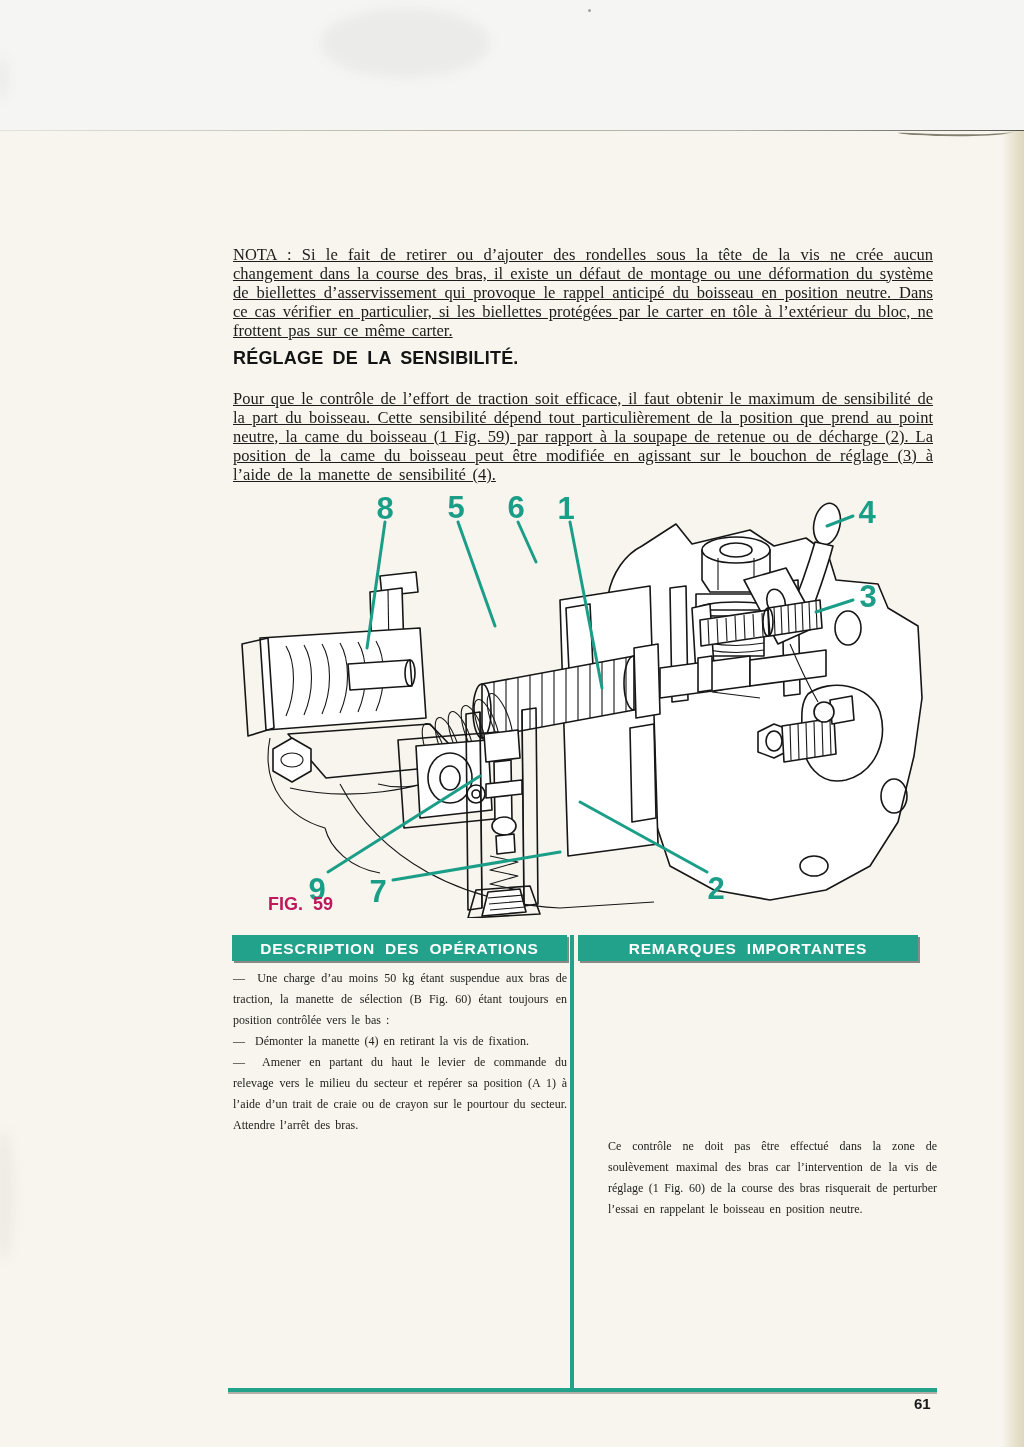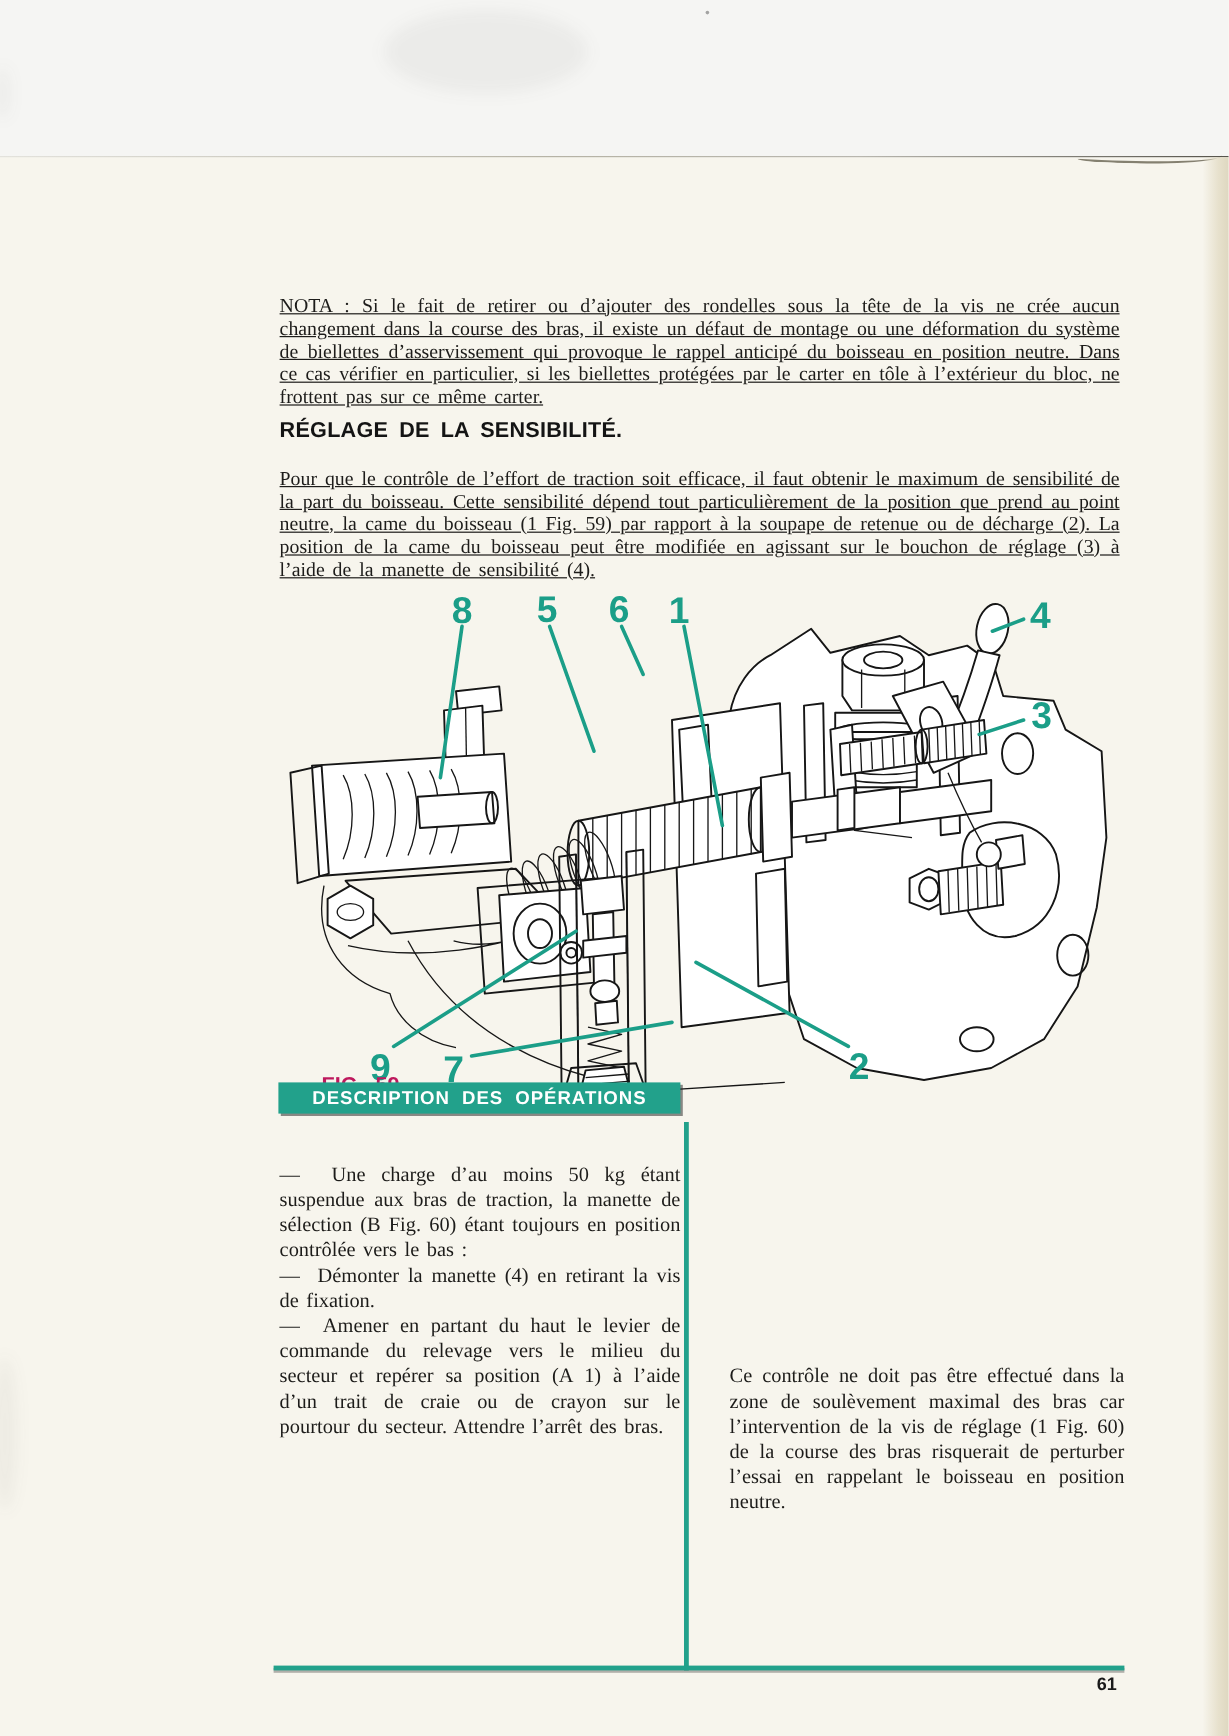--- a/index.html
+++ b/index.html
@@ -25,27 +25,27 @@
   .sec-body{left:233px;top:372px;width:700px;font-size:16.5px;line-height:19px;}
 
   .figure{position:absolute;left:230px;top:488px;width:700px;height:430px;}
   .fig-label{position:absolute;left:232px;top:894px;font-family:"Liberation Sans",sans-serif;
     font-weight:bold;font-size:18px;word-spacing:5px;color:#be185d;margin-left:36px;}
 
   .hdr{position:absolute;height:26px;background:#22a18b;color:#ffffff;
     font-family:"Liberation Sans",sans-serif;font-weight:bold;font-size:15.5px;
     letter-spacing:.8px;word-spacing:5px;text-align:center;line-height:27px;
     box-shadow:2px 2px 0 rgba(45,45,45,.55);}
-  .hdr-left{left:232px;top:902px;width:335px;}
+  .hdr-left{left:232px;top:935px;width:335px;}
   .hdr-right{left:578px;top:935px;width:340px;}
   .v-divider{position:absolute;left:570px;top:935px;width:4px;height:457px;background:#22a18b;}
   .h-bottom{position:absolute;left:228px;top:1388px;width:709px;height:4px;background:#22a18b;
     box-shadow:0 2px 0 rgba(45,45,45,.35);}
 
-  .col{position:absolute;font-size:17px;line-height:21px;text-align:justify;text-align-last:left;word-spacing:2px;}
+  .col{position:absolute;font-size:12px;line-height:21px;text-align:justify;text-align-last:left;word-spacing:2px;}
   .col p{margin:0;}
   .col-left{left:233px;top:968px;width:334px;}
   .col-right{left:608px;top:1136px;width:329px;}
 
   .page-num{position:absolute;left:914px;top:1395px;font-family:"Liberation Sans",sans-serif;
     font-weight:bold;font-size:15px;color:#1a1a1a;text-align:center;}
 
   svg text.callout{font-family:"Liberation Sans",sans-serif;font-weight:bold;font-size:31px;fill:#1b9e88;}
   svg .lead{stroke:#1b9e88;stroke-width:3;stroke-linecap:round;fill:none;}
   svg .ln{stroke:#161616;fill:none;stroke-width:1.6;stroke-linejoin:round;}
@@ -216,20 +216,21 @@
         <text class="callout" x="638" y="119">3</text>
         <text class="callout" x="87" y="412">9</text>
         <text class="callout" x="148" y="414">7</text>
         <text class="callout" x="486" y="411">2</text>
       </g>
     </svg>
   </div>
   <div class="fig-label">FIG. 59</div>
 
   <div class="hdr hdr-left">DESCRIPTION DES OPÉRATIONS</div>
+  <div class="hdr hdr-right">REMARQUES IMPORTANTES</div>
   <div class="v-divider"></div>
   <div class="h-bottom"></div>
 
   <div class="col col-left">
     <p>—&nbsp;&nbsp;Une charge d’au moins 50 kg étant suspendue aux bras de traction, la manette de sélection (B Fig. 60) étant toujours en position contrôlée vers le bas :</p>
     <p>—&nbsp;&nbsp;Démonter la manette (4) en retirant la vis de fixation.</p>
     <p>—&nbsp;&nbsp;Amener en partant du haut le levier de commande du relevage vers le milieu du secteur et repérer sa position (A 1) à l’aide d’un trait de craie ou de crayon sur le pourtour du secteur. Attendre l’arrêt des bras.</p>
   </div>
 
   <div class="col col-right">

